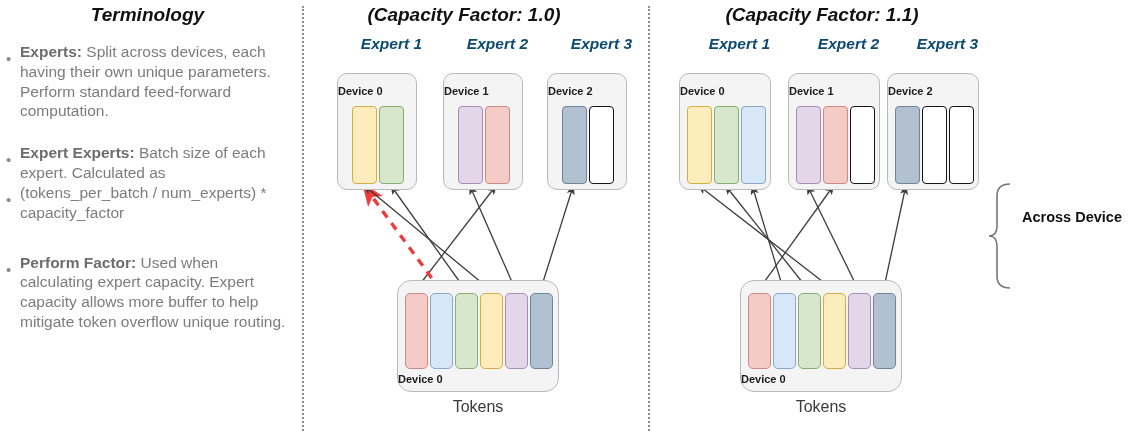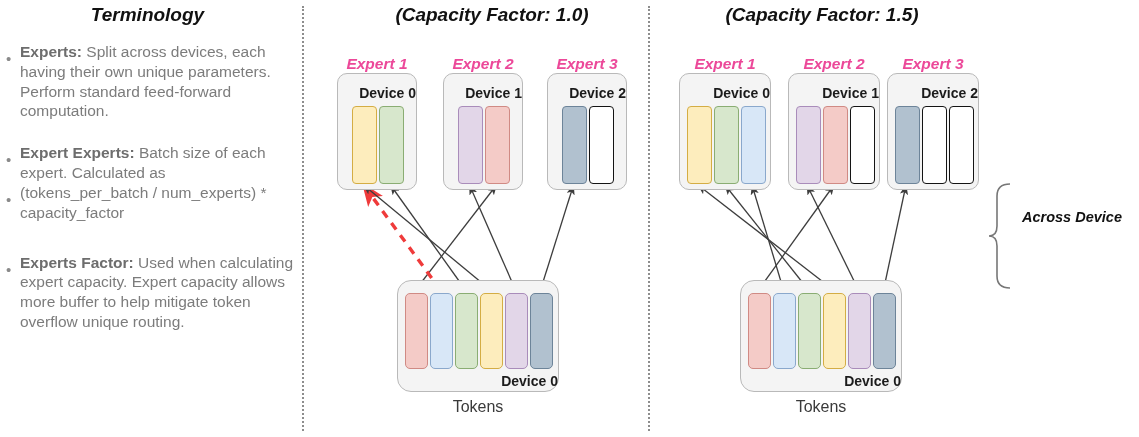--- a/index.html
+++ b/index.html
@@ -31,21 +31,21 @@
   .col-title {
     position: absolute;
     font-style: italic;
     font-weight: bold;
     font-size: 19px;
     color: #111;
     text-align: center;
     white-space: nowrap;
   }
   #title-term  { left: 0;    top: 4px;  width: 295px; }
-  #title-cf10  { left: 324px; top: 4px;  width: 336px; text-align: center; }
+  #title-cf10  { left: 296px; top: 4px;  width: 336px; text-align: center; }
   #title-cf15  { left: 654px; top: 4px;  width: 336px; }
 
   
   .term-list {
     position: absolute;
     left: 6px; top: 42px;
     width: 288px;
   }
   .term-item {
     display: flex;
@@ -70,39 +70,38 @@
     color: #6d6d6d;
     font-weight: bold;
   }
 
   
   .expert-label {
     position: absolute;
     font-style: italic;
     font-weight: bold;
     font-size: 15.5px;
-    color: #ec4899;
-    text-align: center;
+    color: #0c4a6e;
+    text-align: right;
     white-space: nowrap;
     width: 90px;
-    margin-top: 20px;
   }
 
   
   .device-box {
     position: absolute;
     background: #f4f4f4;
     border: 1px solid #b9b9b9;
     border-radius: 10px;
   }
   .device-caption {
     position: absolute;
     left: 0; right: 0;
-    text-align: right;
-    font-size: 14px;
+    text-align: left;
+    font-size: 11px;
     font-weight: bold;
     color: #1b1b1b;
     white-space: nowrap;
   }
   .slot-row {
     position: absolute;
     display: flex;
     gap: 2px;
   }
   .slot {
@@ -144,55 +143,54 @@
     width: 1139px; height: 437px;
     pointer-events: none;
   }
 
   
   .adc-label {
     position: absolute;
     left: 1022px;
     top: 208px;
     width: 118px;
-    font-style: italic;
     font-weight: bold;
     font-size: 14.5px;
     line-height: 1.35;
     color: #111;
   }
 </style>
 </head>
 <body>
 
 <div id="root">
 
   <div class="divider" id="div1"></div>
   <div class="divider" id="div2"></div>
 
   <div class="col-title" id="title-term">Terminology</div>
   <div class="col-title" id="title-cf10">(Capacity Factor: 1.0)</div>
-  <div class="col-title" id="title-cf15">(Capacity Factor: 1.5)</div>
+  <div class="col-title" id="title-cf15">(Capacity Factor: 1.1)</div>
 
   <div class="term-list" id="term-list">
       <div class="term-item">
         <div class="term-bullet">•</div>
         <div class="term-text"><b>Experts:</b><span> Split across devices, each having their own unique parameters. Perform standard feed-forward computation.</span></div>
       </div>
       <div class="term-item" style="margin-bottom: 0px;">
         <div class="term-bullet">•</div>
         <div class="term-text"><b>Expert Experts:</b><span> Batch size of each expert. Calculated as</span></div>
       </div>
       <div class="term-item" style="margin-bottom: 30px;">
         <div class="term-bullet">•</div>
         <div class="term-text"><span>(tokens_per_batch / num_experts) * capacity_factor</span></div>
       </div>
       <div class="term-item">
         <div class="term-bullet">•</div>
-        <div class="term-text"><b>Experts Factor:</b><span> Used when calculating expert capacity. Expert capacity allows more buffer to help mitigate token overflow unique routing.</span></div>
+        <div class="term-text"><b>Perform Factor:</b><span> Used when calculating expert capacity. Expert capacity allows more buffer to help mitigate token overflow unique routing.</span></div>
       </div>
     </div>
 
   <svg class="arrow-layer" id="arrow-layer" viewBox="0 0 1139 437" xmlns="http://www.w3.org/2000/svg">
     <defs>
       <marker id="ah-dark" markerWidth="9" markerHeight="9" refX="7.4" refY="3.2" orient="auto" markerUnits="strokeWidth">
         <path d="M0,0 L8,3.2 L0,6.4 L1.9,3.2 z" fill="#3d3d3d"></path>
       </marker>
       <marker id="ah-red" markerWidth="7.5" markerHeight="7.5" refX="6" refY="2.7" orient="auto" markerUnits="strokeWidth">
         <path d="M0,0 L6.8,2.7 L0,5.4 L1.6,2.7 z" fill="#ef3b3b"></path>

